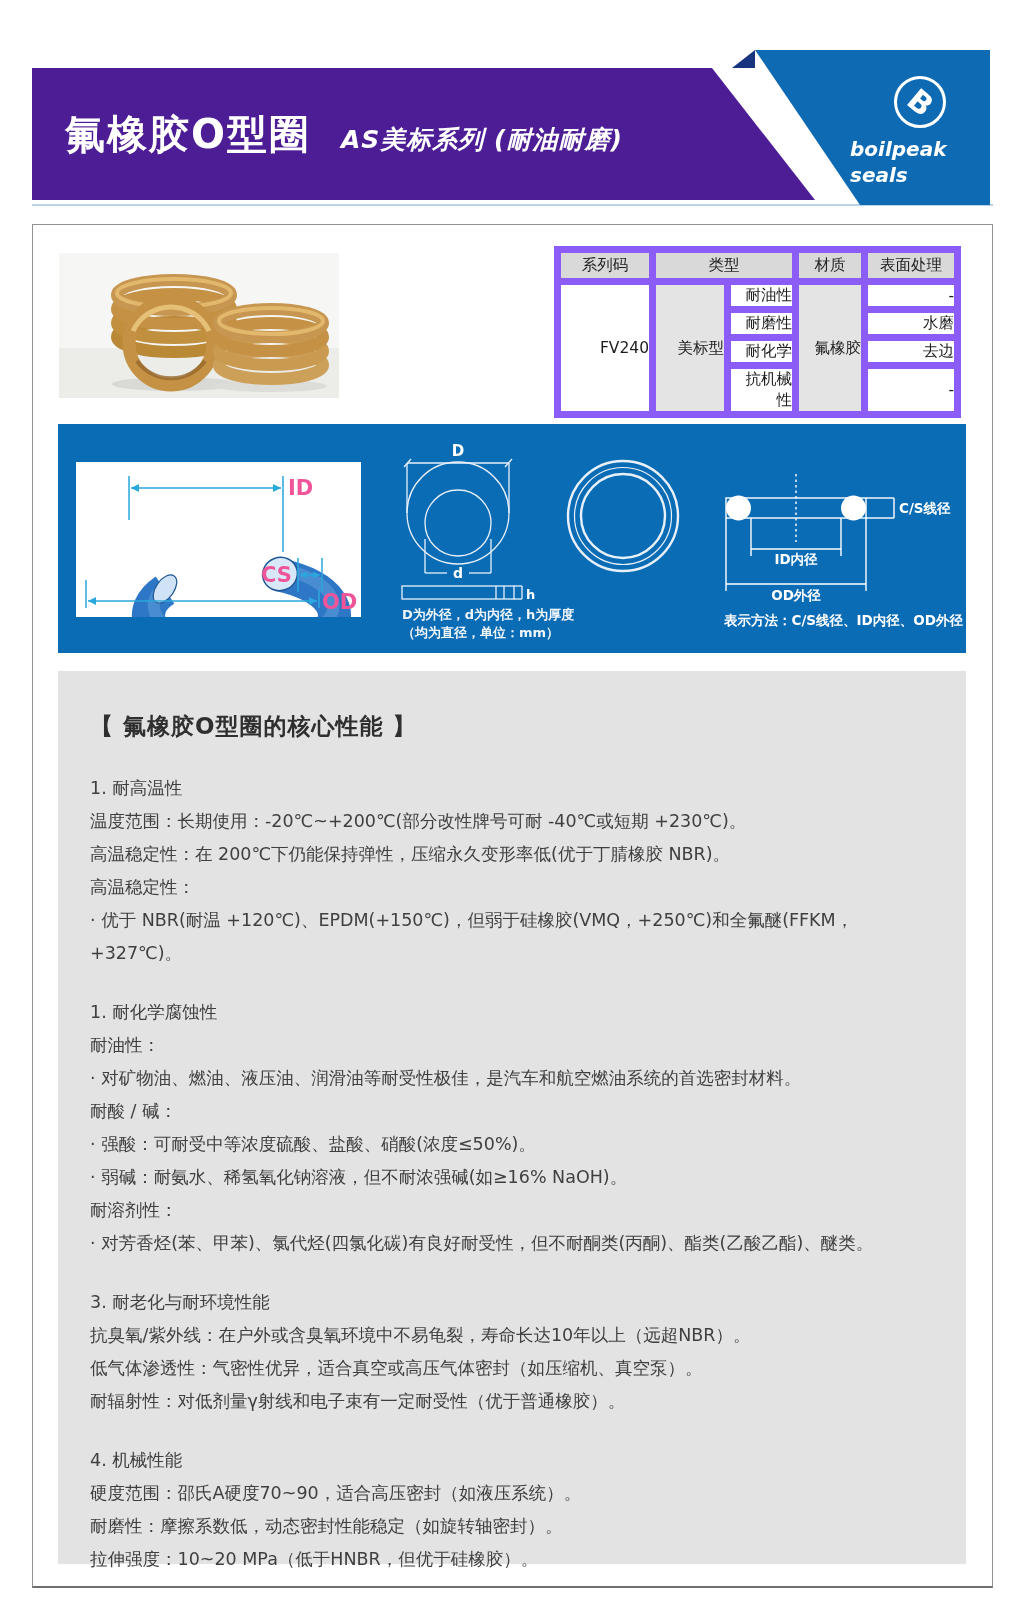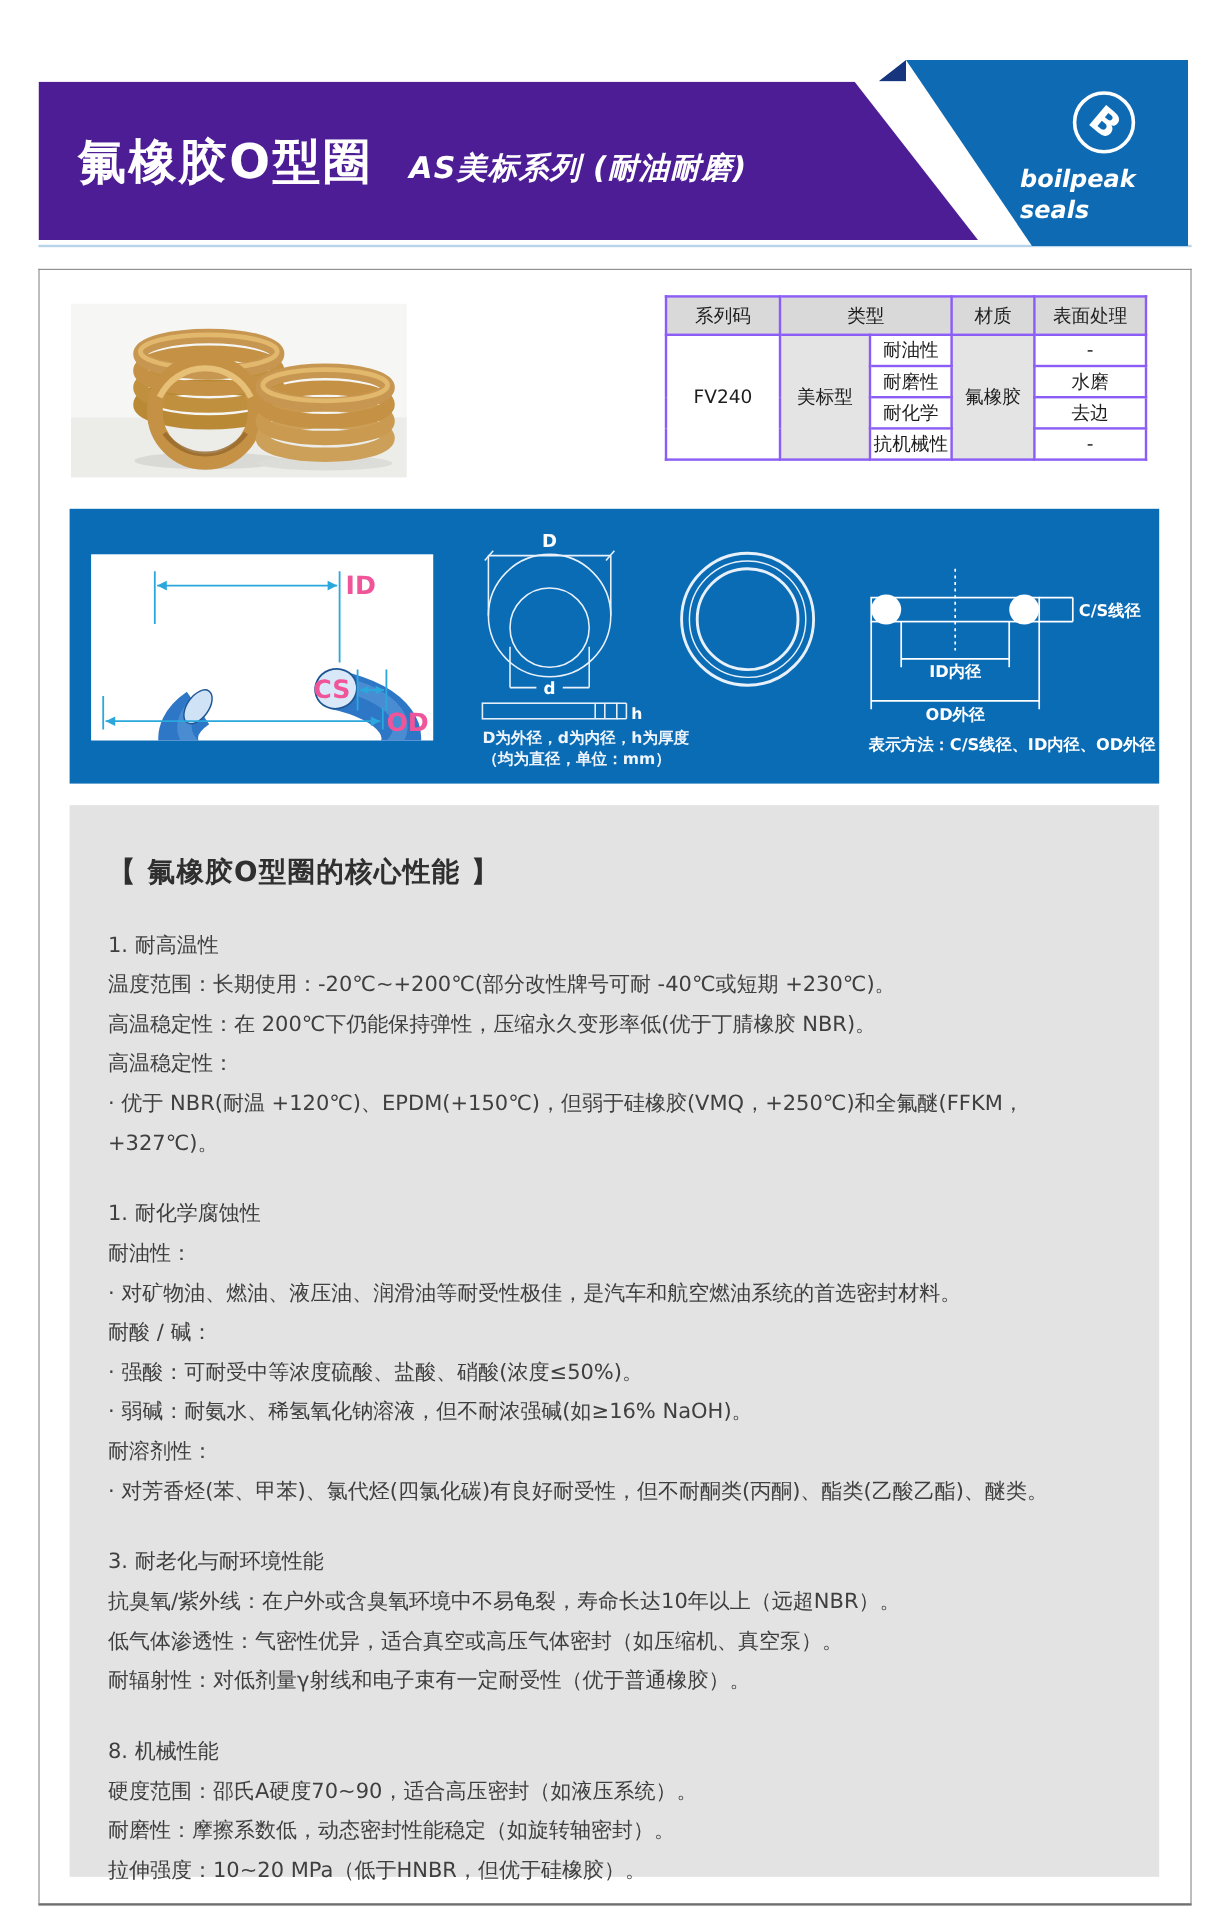--- a/index.html
+++ b/index.html
@@ -42,24 +42,24 @@
     position:absolute; left:32px; top:224px; width:961px; height:1364px;
     background:#fff; border:1px solid #919191; border-bottom:2px solid #6f6f6f;
   }
 
   
   .product-photo{ position:absolute; left:26px; top:28px; width:280px; height:145px; }
 
   
   .spec-table{ position:absolute; left:521px; top:21px; border-collapse:collapse;
     font-size:15.5px; color:#1d1d1d; table-layout:fixed; }
-  .spec-table th, .spec-table td{ border:2px solid #8b5cf6; text-align:center; vertical-align:middle;
+  .spec-table th, .spec-table td{ border:7px solid #8b5cf6; text-align:center; vertical-align:middle;
     font-weight:normal; }
   .spec-table th{ background:#d9d9d9; height:32px; }
-  .spec-table td{ height:26px; background:#fff; }
+  .spec-table td{ height:26px; background:#fff;text-align:right; }
   .spec-table td.shaded{ background:#e4e4e4; }
   .spec-table{ border:2px solid #2e2e2e; }
 
   
   .dim-panel{ position:absolute; left:25px; top:199px; width:908px; height:229px; background:#0b6cb6; }
   .torus-card{ position:absolute; left:18px; top:38px; width:285px; height:155px; background:#fff; }
   .mid-svg{ position:absolute; left:330px; top:15px; }
   .right-svg{ position:absolute; left:638px; top:32px; }
 
   
@@ -273,21 +273,21 @@
       </div>
 
       <div class="perf-section">
         <div class="perf-line">3. 耐老化与耐环境性能</div>
         <div class="perf-line">抗臭氧/紫外线：在户外或含臭氧环境中不易龟裂，寿命长达10年以上（远超NBR）。</div>
         <div class="perf-line">低气体渗透性：气密性优异，适合真空或高压气体密封（如压缩机、真空泵）。</div>
         <div class="perf-line">耐辐射性：对低剂量γ射线和电子束有一定耐受性（优于普通橡胶）。</div>
       </div>
 
       <div class="perf-section">
-        <div class="perf-line">8. 机械性能</div>
+        <div class="perf-line">4. 机械性能</div>
         <div class="perf-line">硬度范围：邵氏A硬度70~90，适合高压密封（如液压系统）。</div>
         <div class="perf-line">耐磨性：摩擦系数低，动态密封性能稳定（如旋转轴密封）。</div>
         <div class="perf-line">拉伸强度：10~20 MPa（低于HNBR，但优于硅橡胶）。</div>
       </div>
     </div>
 
   </div>
 </div>
 
 </body></html>

